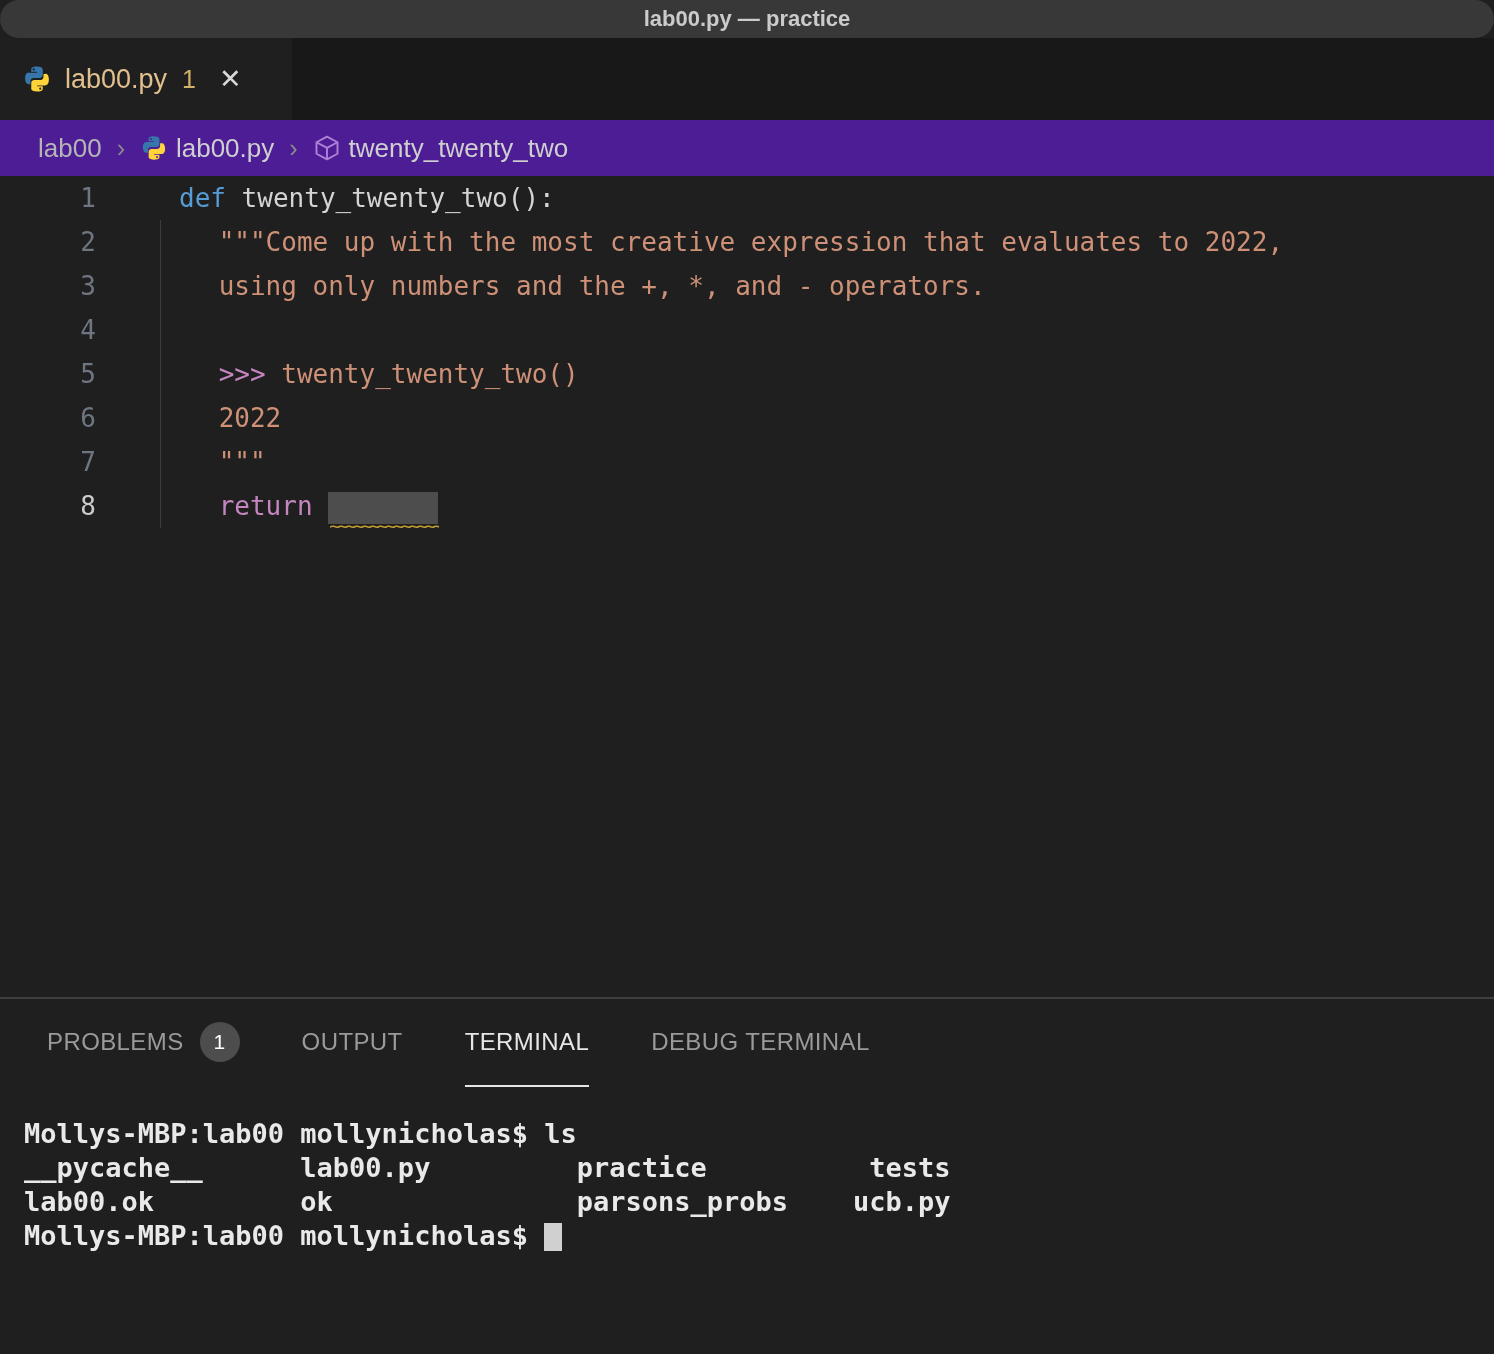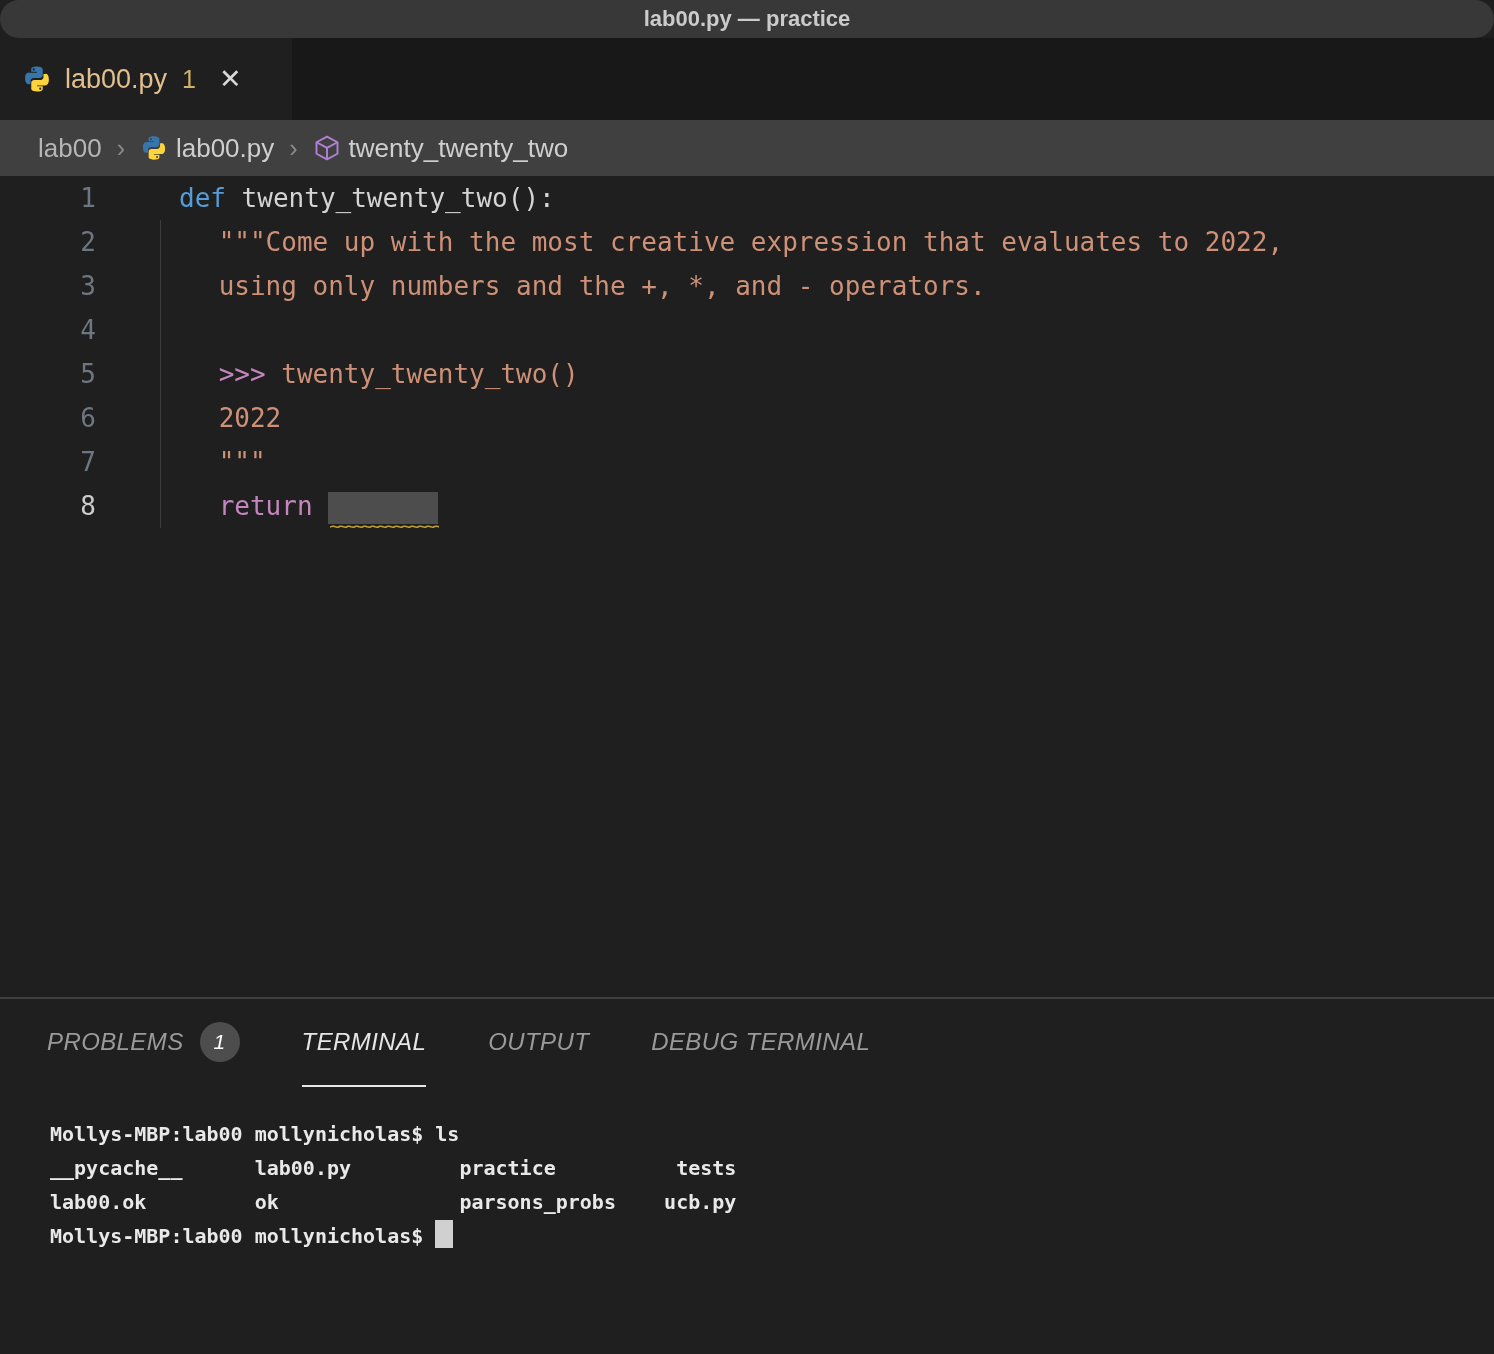--- a/index.html
+++ b/index.html
@@ -13,21 +13,21 @@
   
   .tabstrip { height:82px; background:#181818; display:flex; align-items:stretch; }
   .tab { width:292px; background:#1f1f1f; display:flex; align-items:center; padding:0 22px; gap:13px; cursor:pointer; }
   .py-icon svg, .cube-icon svg { display:block; }
   .tab-filename { color:#e2c08d; font-size:27px; }
   .tab-badge { color:#d2b267; font-size:25px; margin-left:2px; }
   .tab-close { color:#d8d8d8; font-size:27px; margin-left:10px; cursor:pointer; }
 
   
   .breadcrumb { height:56px; display:flex; align-items:center; padding-left:38px; font-size:26px;
-                color:#b5b5b5; gap:8px; background:#404040; }
+                color:#b5b5b5; gap:8px; background:#4c1d95; }
   .crumb.light { color:#cfcfcf; }
   .crumb-sep { color:#8a8a8a; font-size:25px; margin:0 7px; }
 
   
   .editor { position:relative; background:#1f1f1f; font-family:"DejaVu Sans Mono", monospace;
             font-size:26px; height:821px; overflow:hidden; }
   .indent-guide { position:absolute; left:160px; top:44px; width:1px; height:308px; background:#3c3c3c; }
   .code-line { display:flex; height:44px; line-height:44px; }
   .line-num { width:96px; text-align:right; color:#6e7681; flex:none; }
   .line-num.active { color:#cccccc; }
@@ -37,26 +37,26 @@
   .seg-ctl { color:#c586c0; }
   .seg-plain { color:#d4d4d4; }
   .seg-selbox { position:relative; display:inline-block; height:32px; background:#4d4d4d; vertical-align:middle; }
   .squiggle { position:absolute; left:1px; bottom:-12px; width:100%; overflow:hidden; white-space:nowrap;
               color:#bf9e33; font-size:19px; letter-spacing:-3.5px; line-height:1; }
 
   
   .panel { border-top:2px solid #3f3f3f; background:#1f1f1f; height:357px; }
   .panel-tabs { display:flex; align-items:center; height:88px; padding-left:47px; }
   .panel-tab { display:flex; align-items:center; gap:16px; height:100%; margin-right:62px;
-               color:#9a9a9a; font-size:24px; letter-spacing:0.4px; border-bottom:2px solid transparent; cursor:pointer;font-style:italic; }
+               color:#9a9a9a; font-size:24px; letter-spacing:0.4px; border-bottom:2px solid transparent; cursor:pointer; }
   .panel-tab.active { color:#e6e6e6; border-bottom-color:#e6e6e6; }
   .badge { display:inline-flex; align-items:center; justify-content:center; width:40px; height:40px;
            border-radius:50%; background:#4d4d4d; color:#ffffff; font-size:21px; }
 
-  .terminal { padding:30px 0 0 50px; font-family:"DejaVu Sans Mono", monospace; font-size:20px;
+  .terminal { padding:30px 0 0 24px; font-family:"DejaVu Sans Mono", monospace; font-size:27px;
               font-weight:700; color:#e9e9e9; }
   .term-line { white-space:pre; line-height:34px; height:34px; }
   .term-cursor { display:inline-block; width:18px; height:28px; background:#d0d0d0; vertical-align:text-bottom; }
 </style>
 </head>
 <body>
 
 <div class="titlebar">
   <span>lab00.py — practice</span>
 </div>
@@ -132,25 +132,25 @@
       </div>
     </div>
 </div>
 
 <div class="panel">
   <div class="panel-tabs">
       <div class="panel-tab">
         <span>PROBLEMS</span>
         <span class="badge">1</span>
       </div>
+      <div class="panel-tab">
+        <span>OUTPUT</span>
+      </div>
       <div class="panel-tab active">
         <span>TERMINAL</span>
-      </div>
-      <div class="panel-tab">
-        <span>OUTPUT</span>
       </div>
       <div class="panel-tab">
         <span>DEBUG TERMINAL</span>
       </div>
     </div>
   <div class="terminal">
       <div class="term-line"><span>Mollys-MBP:lab00 mollynicholas$ ls</span></div>
       <div class="term-line"><span>__pycache__      lab00.py         practice          tests</span></div>
       <div class="term-line"><span>lab00.ok         ok               parsons_probs    ucb.py</span></div>
       <div class="term-line"><span>Mollys-MBP:lab00 mollynicholas$ </span><span class="term-cursor"></span></div>

